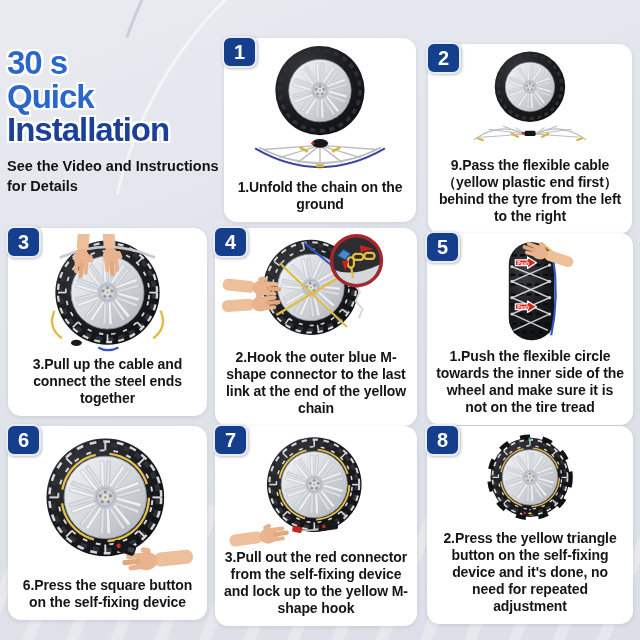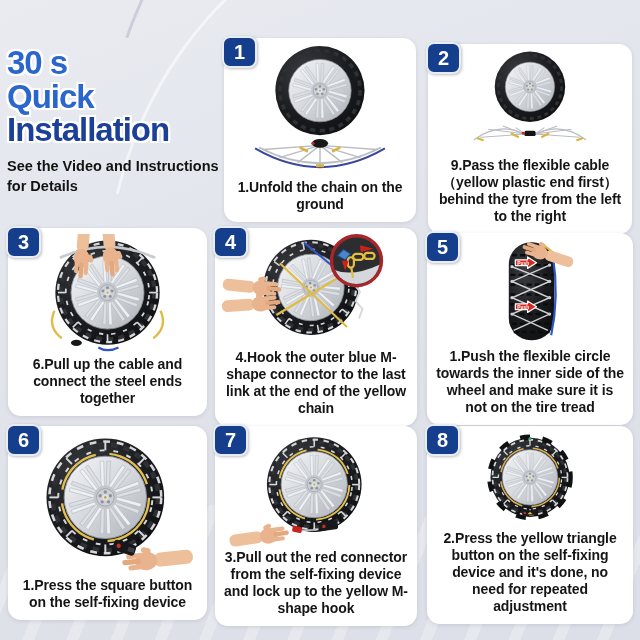--- a/index.html
+++ b/index.html
@@ -225,21 +225,21 @@
             </g>
           </g>
         <g fill="none">
           <path d="M22,84 Q14,102 30,114" stroke="#e0bb45" stroke-width="2.6"></path>
           <path d="M138,84 Q146,102 130,114" stroke="#e0bb45" stroke-width="2.6"></path>
           <path d="M70,124 Q80,130 92,124" stroke="#2f55c9" stroke-width="2.4"></path>
           <ellipse cx="46" cy="119" rx="6" ry="3.4" fill="#17181a" stroke="none"></ellipse>
         </g>
       </svg>
     </div>
-    <div class="cap">6.Pull up the cable and connect the steel ends together</div>
+    <div class="cap">3.Pull up the cable and connect the steel ends together</div>
   </div>
 
   <div class="card" id="card4">
     <div class="badge">
         <span>4</span>
       </div>
     <div class="fig">
       <svg viewBox="0 0 160 132" preserveAspectRatio="xMidYMid meet">
         <defs>
             <clipPath id="insetClip">
@@ -278,21 +278,21 @@
               <rect x="-10" y="-4" width="7" height="12" rx="3.5"></rect>
               <path d="M-6,8 L-4,20"></path>
             </g>
             <path d="M-22,-6 l7,-7 8,5 -6,7 z" fill="#4a86c8" stroke="#1e4f92" stroke-width="1.2"></path>
             <polygon points="4,-18 20,-14 5,-10" fill="#cf1f1b"></polygon>
             <polygon points="-17,0 -9,0 -13,12" fill="#cf1f1b"></polygon>
           </g>
         </g>
       </svg>
     </div>
-    <div class="cap">4.Hook the outer blue M-shape connector to the last link at the end of the yellow chain</div>
+    <div class="cap">2.Hook the outer blue M-shape connector to the last link at the end of the yellow chain</div>
   </div>
 
   <div class="card" id="card5">
     <div class="badge">
         <span>5</span>
       </div>
     <div class="fig">
       <svg viewBox="0 0 160 132" preserveAspectRatio="xMidYMid meet">
         <g>
           <rect x="54" y="4" width="56" height="120" rx="27" fill="url(#tireG)"></rect>
@@ -360,21 +360,21 @@
               <use href="#hand"></use>
             </g>
           </g>
         <g transform="translate(95,106) rotate(18)">
           <rect x="-10" y="-5" width="21" height="10" rx="3" fill="#17181b"></rect>
           <circle cx="-5" cy="0" r="2" fill="#c53026"></circle>
           <rect x="4" y="-2" width="6" height="4" fill="#3a3d42"></rect>
         </g>
       </svg>
     </div>
-    <div class="cap">1.Press the square button on the self-fixing device</div>
+    <div class="cap">6.Press the square button on the self-fixing device</div>
   </div>
 
   <div class="card" id="card7">
     <div class="badge">
         <span>7</span>
       </div>
     <div class="fig">
       <svg viewBox="0 0 160 132" preserveAspectRatio="xMidYMid meet">
         <g transform="translate(6,0.6) scale(0.9)">
           <use href="#wheelFront"></use>

